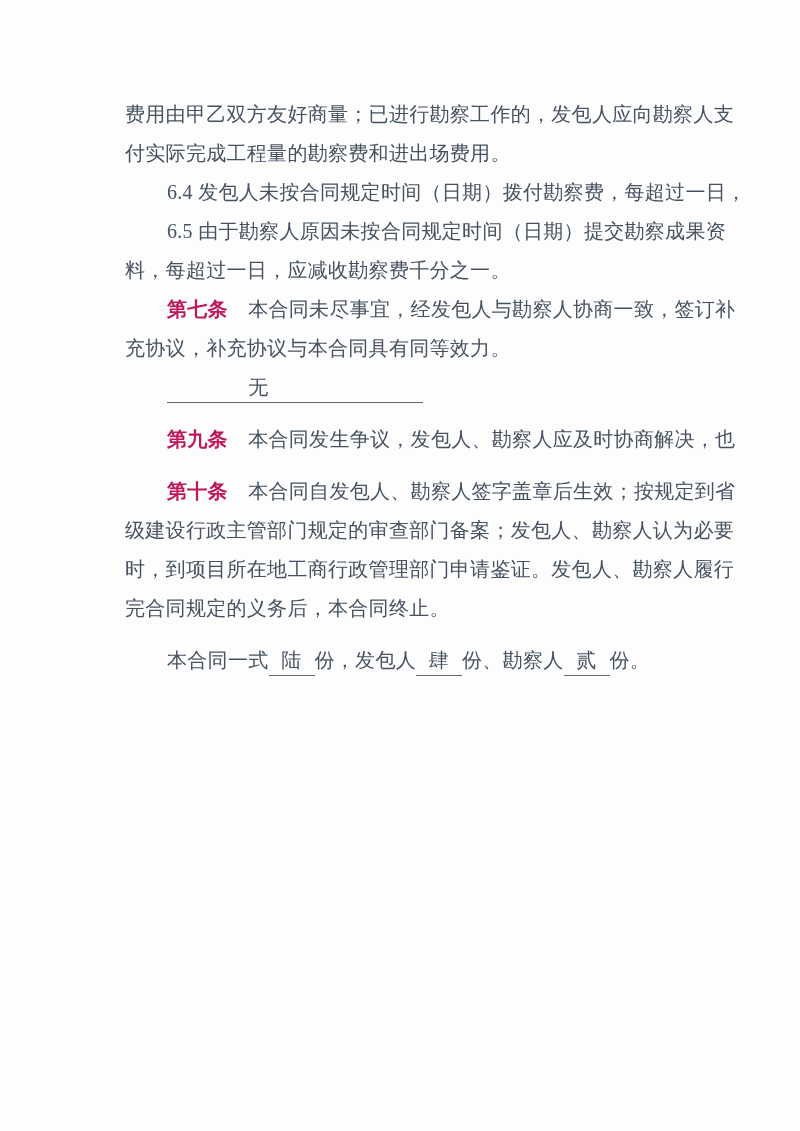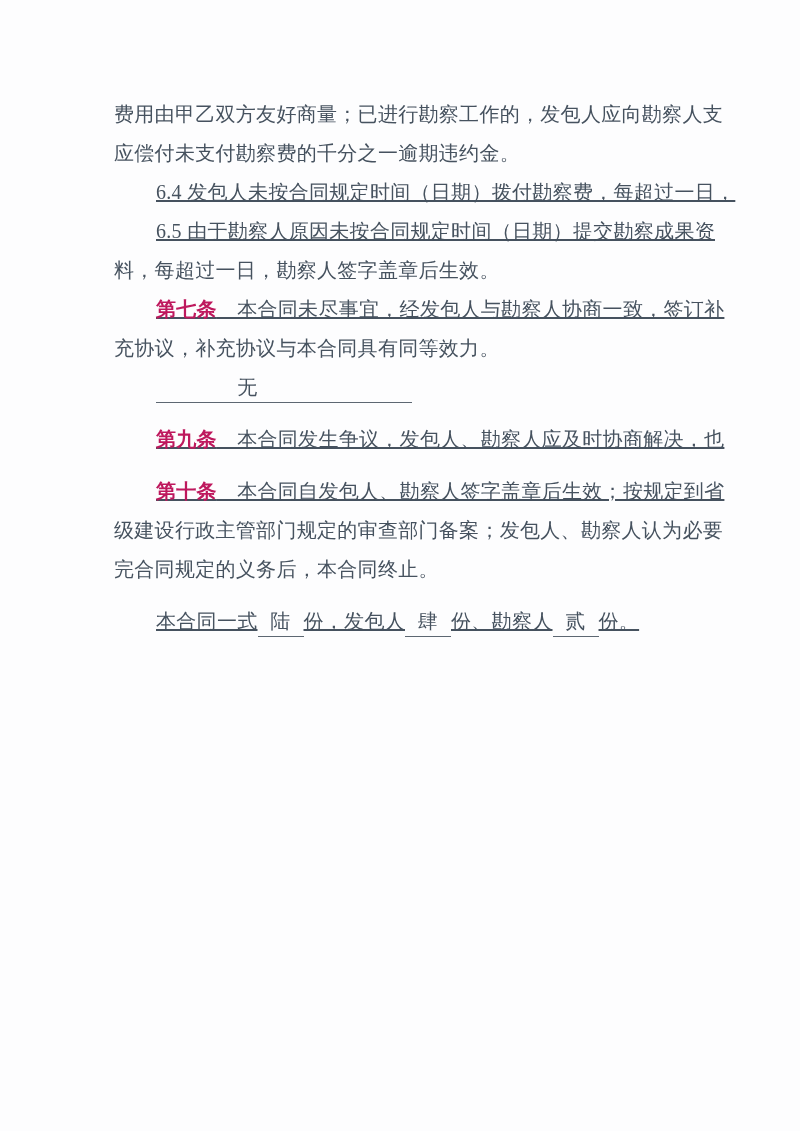--- a/index.html
+++ b/index.html
@@ -17,23 +17,24 @@
     box-sizing: border-box;
     padding: 95px 72px 0 114px;
     font-family: "Liberation Serif", "DejaVu Serif", serif;
     color: #46525f;
   }
   .line {
     font-size: 20px;
     line-height: 39px;
     letter-spacing: 0.3px;
     white-space: pre;
+    margin-left: 11px;
   }
   .line span { white-space: pre; }
-  .indent { padding-left: 42px; text-decoration: underline; }
+  .indent { padding-left: 42px; }
   .gap { margin-top: 13px; }
   .bold {
     font-weight: bold;
     color: #be185d;
   }
   .blank {
     display: inline-block;
     min-width: 256px;
     border-bottom: 1.5px solid #5d6772;
     line-height: 30px;
@@ -44,25 +45,26 @@
     text-align: center;
     border-bottom: 1.5px solid #5d6772;
     line-height: 30px;
   }
 </style>
 </head>
 <body>
 
 <div class="page">
     <div class="line"><span>费用由甲乙双方友好商量；已进行勘察工作的，发包人应向勘察人支</span></div>
-    <div class="line"><span>应偿付未支付勘察费的千分之一逾期违约金。</span></div>
+    <div class="line"><span>付实际完成工程量的勘察费和进出场费用。</span></div>
     <div class="line indent"><span>6.4 发包人未按合同规定时间（日期）拨付勘察费，每超过一日，</span></div>
     <div class="line indent"><span>6.5 由于勘察人原因未按合同规定时间（日期）提交勘察成果资</span></div>
-    <div class="line"><span>料，每超过一日，勘察人签字盖章后生效。</span></div>
+    <div class="line"><span>料，每超过一日，应减收勘察费千分之一。</span></div>
     <div class="line indent"><span class="bold">第七条</span><span>　本合同未尽事宜，经发包人与勘察人协商一致，签订补</span></div>
     <div class="line"><span>充协议，补充协议与本合同具有同等效力。</span></div>
     <div class="line indent"><span class="blank">　　　　无</span></div>
     <div class="line indent gap"><span class="bold">第九条</span><span>　本合同发生争议，发包人、勘察人应及时协商解决，也</span></div>
     <div class="line indent gap"><span class="bold">第十条</span><span>　本合同自发包人、勘察人签字盖章后生效；按规定到省</span></div>
     <div class="line"><span>级建设行政主管部门规定的审查部门备案；发包人、勘察人认为必要</span></div>
+    <div class="line"><span>时，到项目所在地工商行政管理部门申请鉴证。发包人、勘察人履行</span></div>
     <div class="line"><span>完合同规定的义务后，本合同终止。</span></div>
     <div class="line indent gap"><span>本合同一式</span><span class="fill">陆</span><span>份，发包人</span><span class="fill">肆</span><span>份、勘察人</span><span class="fill">贰</span><span>份。</span></div>
   </div>
 
 </body></html>

